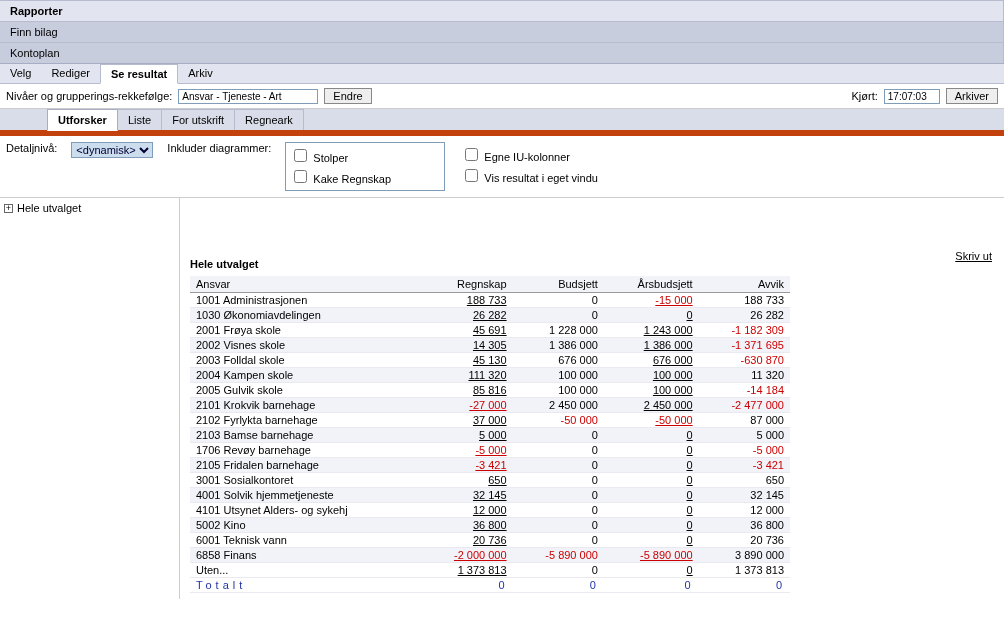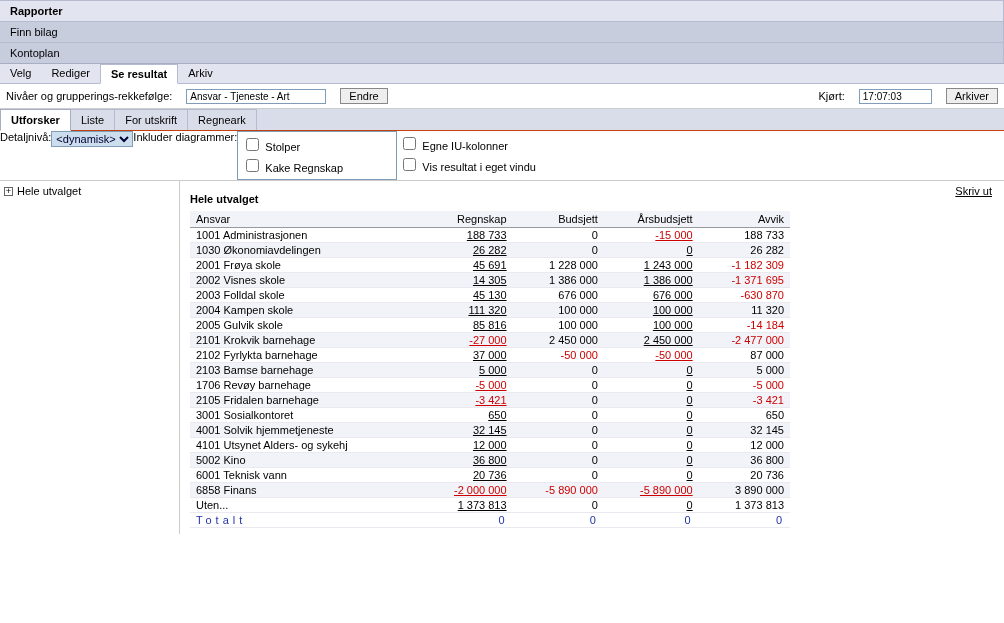--- a/index.html
+++ b/index.html
@@ -3,39 +3,39 @@
 <meta charset="utf-8">
 <style>
   * { box-sizing: border-box; }
   body { margin: 0; font-family: Arial, sans-serif; font-size: 11px; color: #000; background: #fff; width: 1004px; }
   .tabrow { display: flex; background: #c8cdde; border-bottom: 1px solid #a7adc3; flex-direction: column; }
   .tab { padding: 4px 10px; cursor: pointer; border-right: 1px solid #b6bbd0; border-top: 1px solid #b6bbd0; background: #c8cdde; }
   .tab.active { background: #e2e5ef; font-weight: bold; border-bottom: 1px solid #e2e5ef; margin-bottom: -1px; }
   .subrow { display: flex; background: #e2e5ef; border-bottom: 1px solid #b6bbd0; }
   .subtab { padding: 3px 10px; cursor: pointer; }
   .subtab.active { background: #fff; font-weight: bold; border: 1px solid #b6bbd0; border-bottom: 1px solid #fff; margin-bottom: -1px; }
-  .toolbar { display: flex; align-items: center; padding: 4px 6px; border-bottom: 1px solid #ccc; gap: 14px; }
+  .toolbar { display: flex; align-items: center; padding: 4px 6px; border-bottom: 1px solid #ccc; gap: 6px; }
   .spacer { flex: 1; }
   input[type=text].field { font-size: 10px; padding: 1px 3px; border: 1px solid #7f9db9; }
   button.btn { font-size: 11px; padding: 1px 8px; border: 1px solid #888; background: #eee; cursor: pointer; }
-  .tabbar3 { display: flex; background: #d9dde9; border-bottom: 1px solid #c2410c; }
+  .tabbar3 { display: flex; background: #d9dde9; border-bottom: 6px solid #c2410c; padding-left: 47px; }
   .tabbar3 .tab { background: #d9dde9; }
   .tabbar3 .tab.active { background: #fff; font-weight: bold; border: 1px solid #a7adc3; border-bottom: 1px solid #fff; margin-bottom: -1px; }
 
-  .options { display: flex; align-items: flex-start; gap: 0; border-bottom: 1px solid #ccc; }
+  .options { display: flex; align-items: flex-start; padding: 6px; gap: 14px; border-bottom: 1px solid #ccc; }
   select { font-size: 11px; border: 1px solid #7f9db9; }
   .checklist { border: 1px solid #7f9db9; width: 160px; height: 49px; overflow-y: scroll; padding: 2px; background: #fff; }
   .checklist label, .rightchecks label { display: block; padding: 1px 2px; }
   .rightchecks { padding-top: 2px; }
 
   .main { display: flex; }
   .tree { width: 180px; border-right: 1px solid #ccc; padding: 4px; }
   .tree-item { display: flex; align-items: center; gap: 4px; cursor: pointer; }
   .plusbox { width: 9px; height: 9px; border: 1px solid #666; font-size: 9px; line-height: 7px; text-align: center; }
-  .content { flex: 1; padding: 6px 10px; position: relative; }
+  .content { flex: 1; padding: 6px 10px; position: relative; margin-top: 48px; }
   .print { position: absolute; right: 12px; top: 4px; text-decoration: underline; cursor: pointer; }
   .section-title { font-weight: bold; margin: 6px 0; }
 
   table.data { border-collapse: collapse; width: 600px; }
   table.data th { text-align: right; font-weight: normal; border-bottom: 1px solid #999; padding: 2px 6px; background: #f2f3f8; }
   table.data th.left { text-align: left; }
   table.data td { padding: 1px 6px; text-align: right; border-bottom: 1px solid #e9e9ef; }
   table.data td.left { text-align: left; }
   table.data tr.alt { background: #f2f3f8; }
   .neg { color: #c00; }
@@ -58,21 +58,21 @@
   <div class="subtab active">Se resultat</div>
   <div class="subtab">Arkiv</div>
 </div>
 
 <div class="toolbar">
   <span>Nivåer og grupperings-rekkefølge:</span>
   <input type="text" class="field" style="width: 140px;" value="Ansvar - Tjeneste - Art">
   <button class="btn">Endre</button>
   <span class="spacer"></span>
   <span>Kjørt:</span>
-  <input type="text" class="field" style="width: 73px;" readonly="" value="17:07:03">
+  <input type="text" class="field" style="width: 56px;" readonly="" value="17:07:03">
   <button class="btn">Arkiver</button>
 </div>
 
 <div class="tabbar3">
   <div class="tab active">Utforsker</div>
   <div class="tab">Liste</div>
   <div class="tab">For utskrift</div>
   <div class="tab">Regneark</div>
 </div>
 

